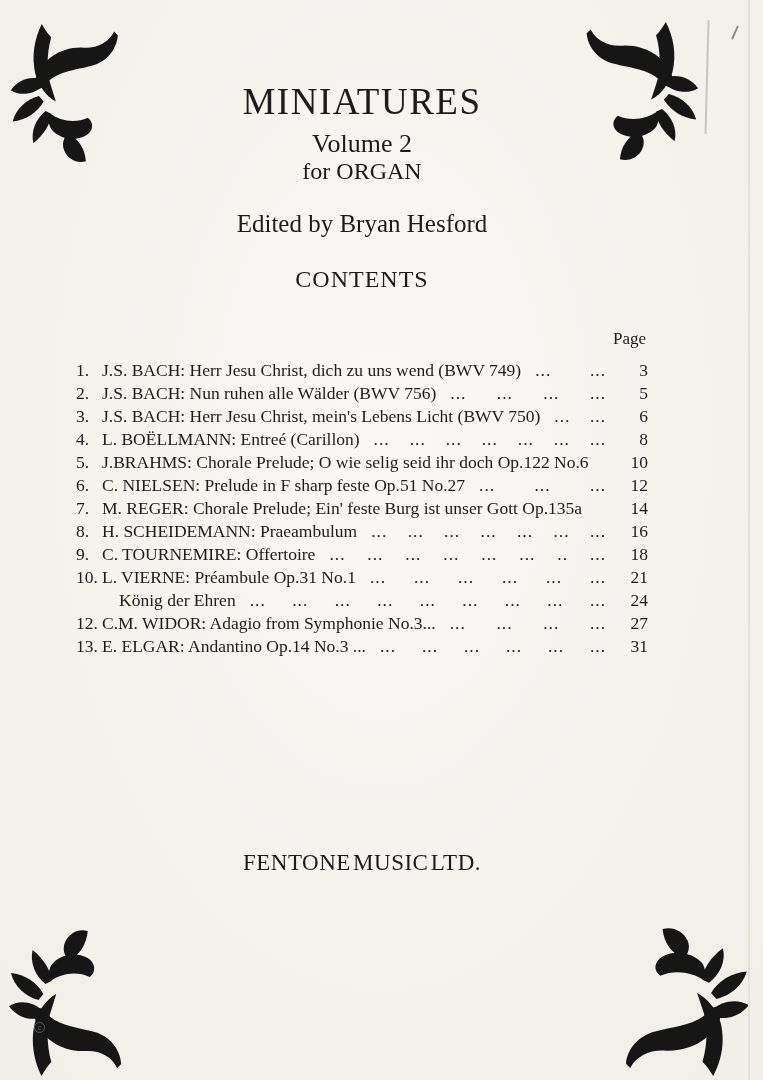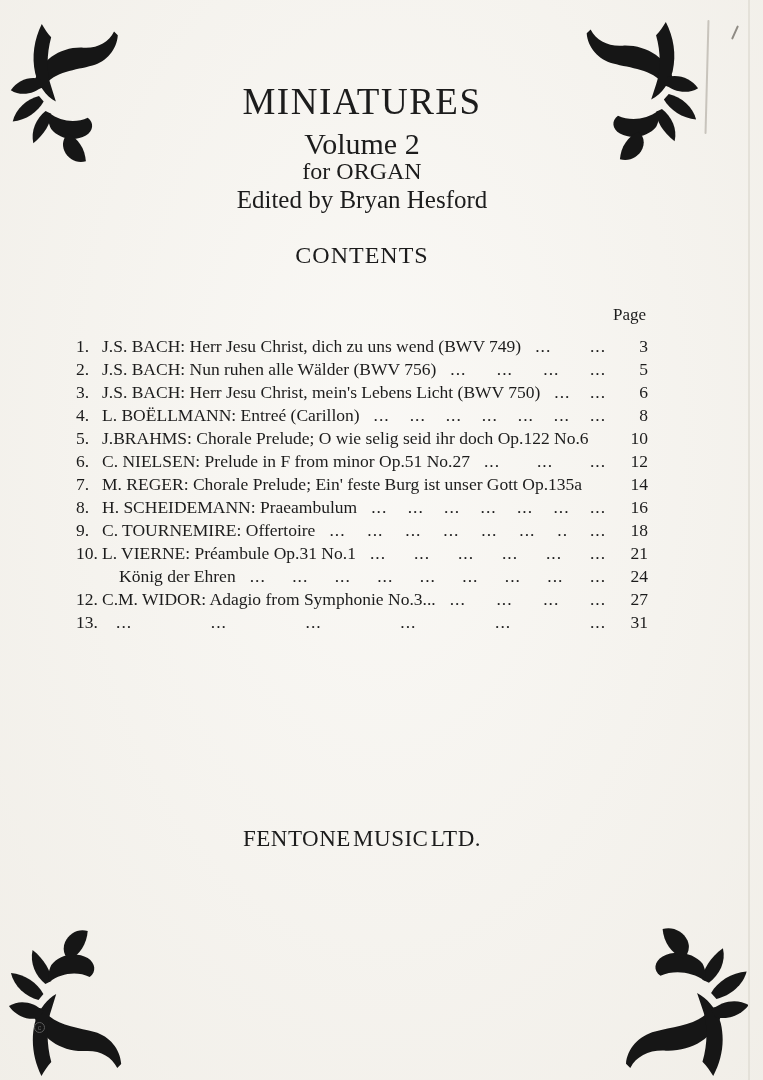--- a/index.html
+++ b/index.html
@@ -21,23 +21,23 @@
     position:relative;
     margin-left:76px;
     width:572px;
   }
   .center{text-align:center;}
   .title{
     margin:0;padding-top:80px;
     font-size:37px;line-height:43px;
     font-weight:normal;letter-spacing:1.5px;
   }
-  .subtitle{margin-top:8px;font-size:30px;line-height:26px;}
+  .subtitle{margin-top:8px;font-size:26px;line-height:26px;}
   .instrument{font-size:24px;line-height:28px;}
-  .editor{font-size:25px;line-height:30px;font-family:Liberation Serif, serif;}
+  .editor{margin-top:24px;font-size:25px;line-height:30px;font-family:Liberation Serif, serif;}
   .contents-heading{margin-top:26px;font-size:24px;line-height:28px;letter-spacing:1px;}
   .page-label{
     margin-top:36px;font-size:17px;line-height:20px;
     text-align:right;padding-right:2px;
   }
   .toc{margin-top:10px;font-size:17.5px;}
   .toc-row{
     display:flex;align-items:baseline;
     line-height:23px;white-space:nowrap;
   }
@@ -164,21 +164,21 @@
         <span class="toc-page">8</span>
       </div>
       <div class="toc-row">
         <span class="toc-num">5.</span>
         <span class="toc-text">J.BRAHMS: Chorale Prelude; O wie selig seid ihr doch Op.122 No.6</span>
         <span class="toc-leader"></span>
         <span class="toc-page">10</span>
       </div>
       <div class="toc-row">
         <span class="toc-num">6.</span>
-        <span class="toc-text">C. NIELSEN: Prelude in F from minor Op.51 No.27</span>
+        <span class="toc-text">C. NIELSEN: Prelude in F sharp feste Op.51 No.27</span>
         <span class="toc-leader">... ... ...</span>
         <span class="toc-page">12</span>
       </div>
       <div class="toc-row">
         <span class="toc-num">7.</span>
         <span class="toc-text">M. REGER: Chorale Prelude; Ein' feste Burg ist unser Gott Op.135a</span>
         <span class="toc-leader"></span>
         <span class="toc-page">14</span>
       </div>
       <div class="toc-row">
@@ -206,20 +206,21 @@
         <span class="toc-page">24</span>
       </div>
       <div class="toc-row">
         <span class="toc-num">12.</span>
         <span class="toc-text">C.M. WIDOR: Adagio from Symphonie No.3...</span>
         <span class="toc-leader">... ... ... ...</span>
         <span class="toc-page">27</span>
       </div>
       <div class="toc-row">
         <span class="toc-num">13.</span>
+        <span class="toc-text">E. ELGAR: Andantino Op.14 No.3 ...</span>
         <span class="toc-leader">... ... ... ... ... ...</span>
         <span class="toc-page">31</span>
       </div>
 
     </div>
 
     <div class="publisher center">FENTONE MUSIC LTD.</div>
   </div>
 
 </div>

